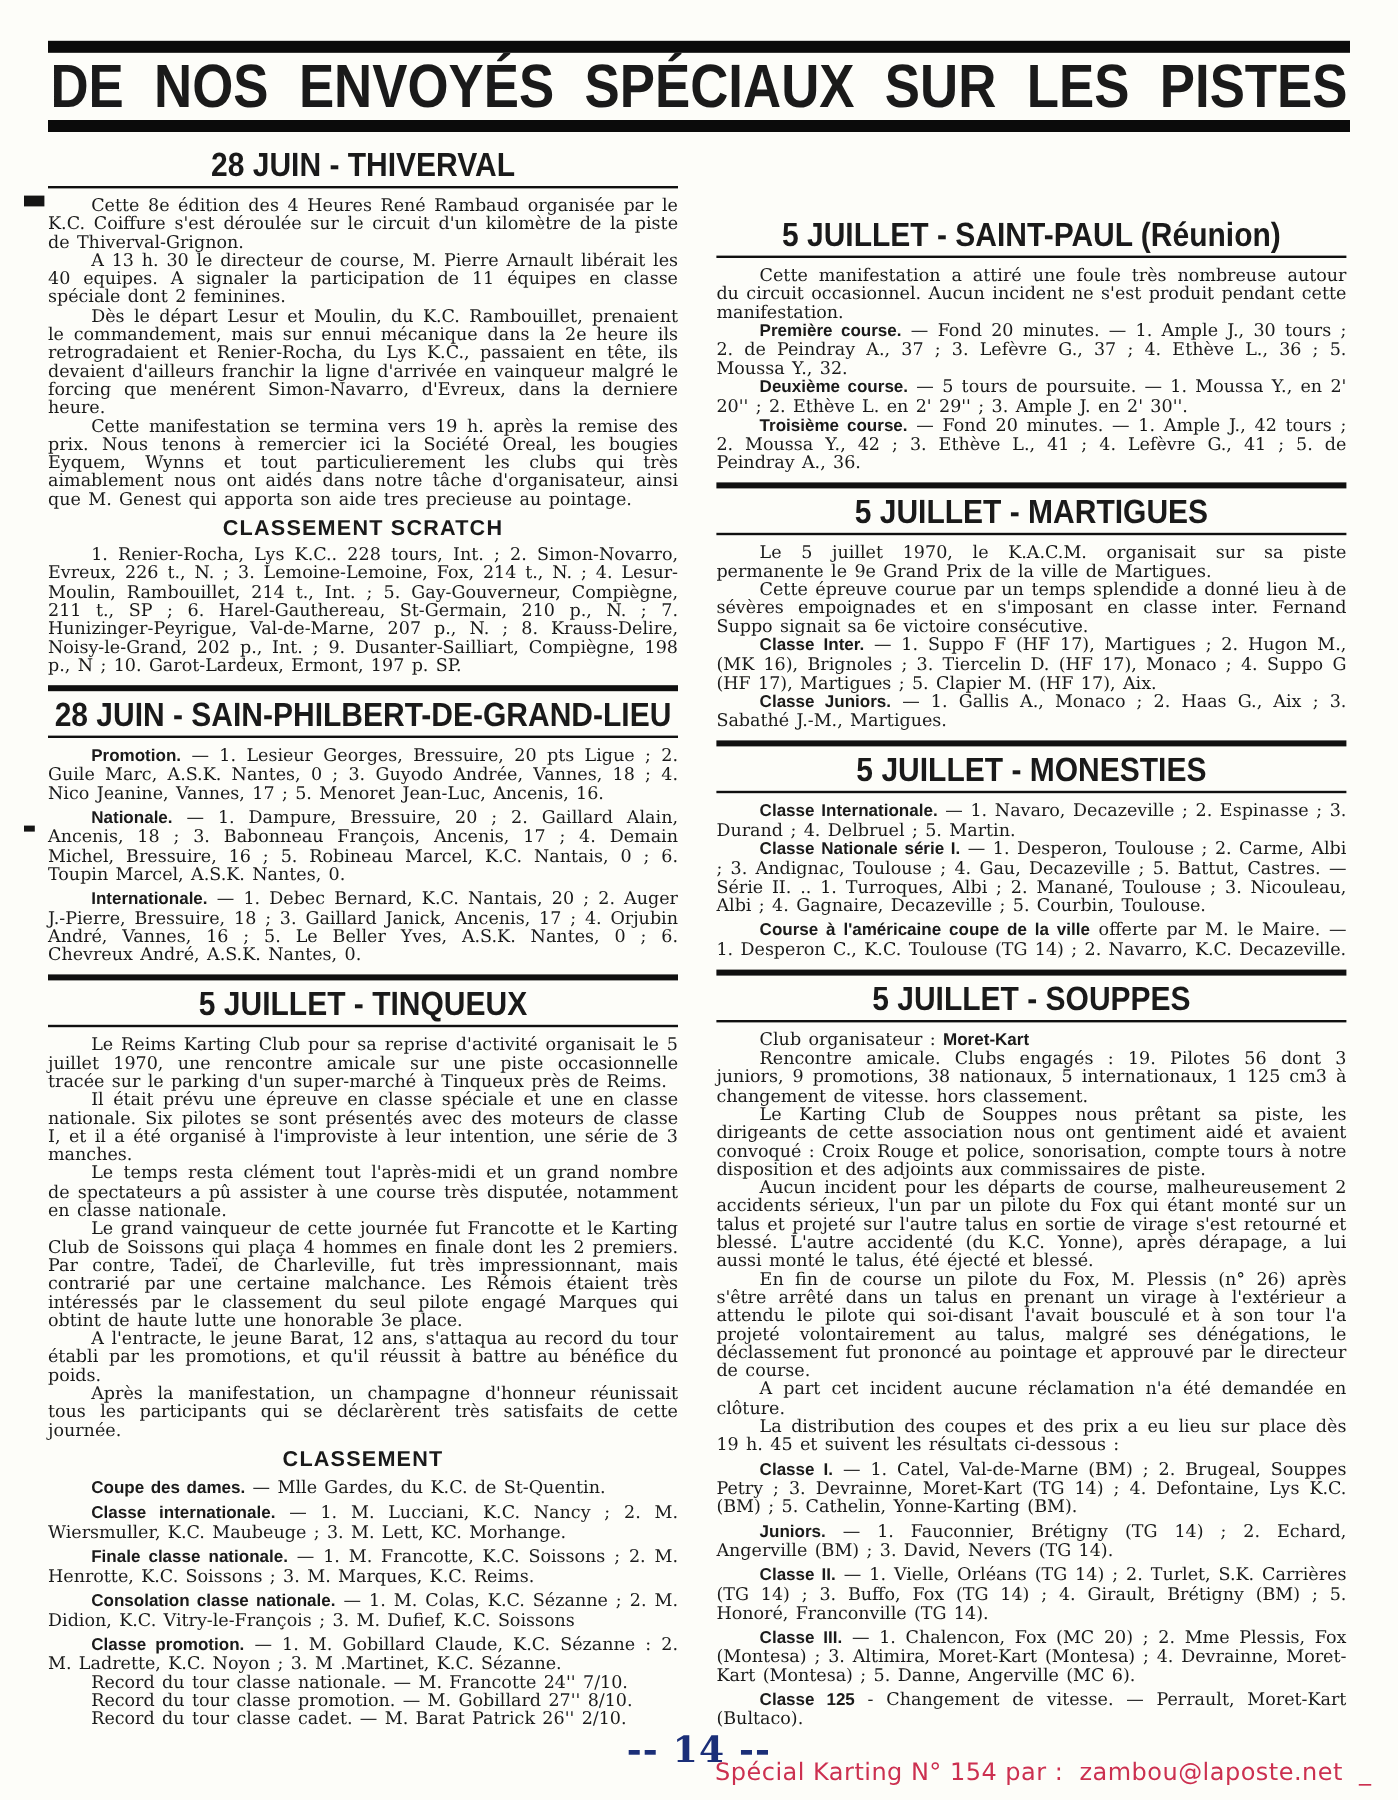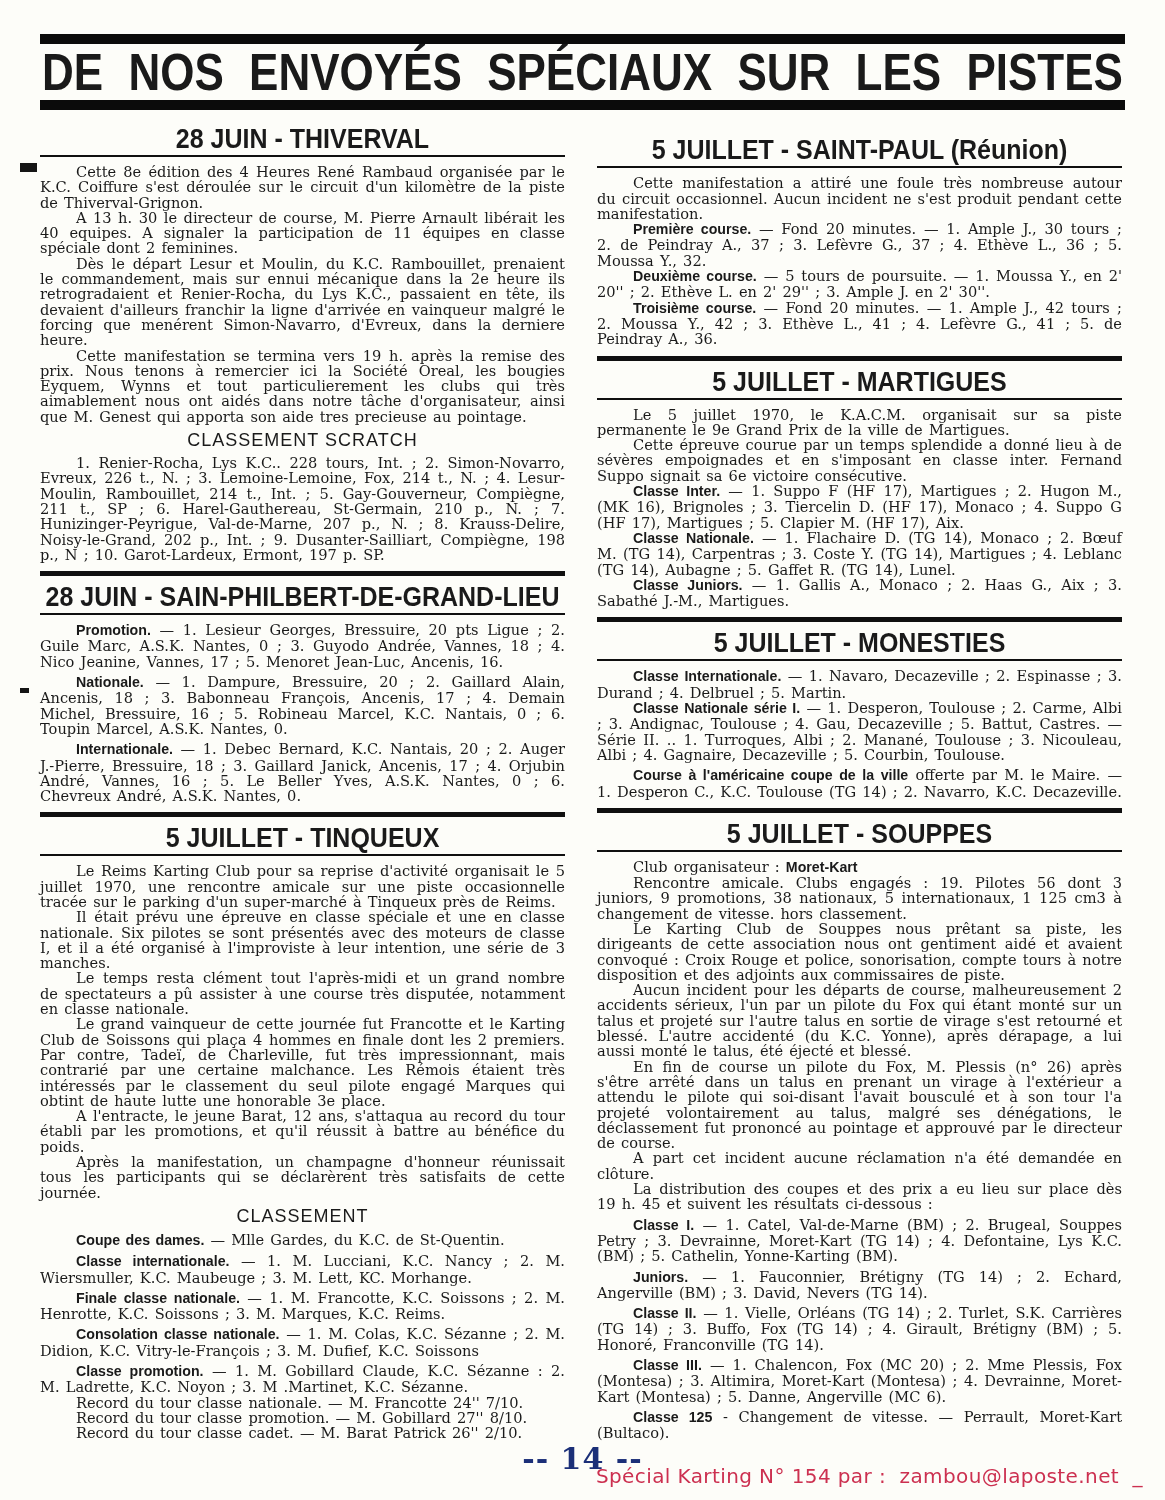--- a/index.html
+++ b/index.html
@@ -16,21 +16,21 @@
   h2.section-title{margin:6px 0 3px;text-align:center;font-family:"Liberation Sans",sans-serif;
         font-weight:700;font-size:25px;line-height:28px;white-space:nowrap;transform-origin:center;}
   .rule{background:#101010;}
   .rule.thick{height:5px;margin-top:9px;}
   .rule.thin{height:2px;margin-bottom:7px;}
   p.body{margin:0;font-size:14.6px;line-height:15.3px;text-align:justify;
         text-indent:36px;word-spacing:1.5px;}
   p.body.entry{margin-top:5px;}
   span.lead{font-family:"Liberation Sans",sans-serif;font-weight:700;font-size:14.2px;}
   p.center-head{margin:6px 0 4px;text-align:center;font-family:"Liberation Sans",sans-serif;
-        font-weight:400;font-size:18px;text-indent:0;letter-spacing:1px;}
+        font-weight:700;font-size:18px;text-indent:0;letter-spacing:1px;}
   .page-number{position:absolute;left:50%;transform:translateX(-50%);bottom:24px;
         color:#1b2f78;font-weight:700;font-size:30px;letter-spacing:1px;
         font-family:"DejaVu Serif",serif;}
   .credit{position:absolute;right:22px;bottom:12px;color:#cc3050;
         font-family:"DejaVu Sans",sans-serif;font-size:20px;letter-spacing:.4px;}
   .speck{position:absolute;background:#151515;}
   .speck.s1{left:20px;top:163px;width:17px;height:9px;}
   .speck.s2{left:20px;top:688px;width:9px;height:5px;}
 </style>
 </head>
@@ -93,21 +93,20 @@
         <p class="body"><span>Cette manifestation a attiré une foule très nombreuse autour du circuit occasionnel. Aucun incident ne s'est produit pendant cette manifestation.</span></p>
         <p class="body"><span class="lead">Première course.</span><span> — Fond 20 minutes. — 1. Ample J., 30 tours ; 2. de Peindray A., 37 ; 3. Lefèvre G., 37 ; 4. Ethève L., 36 ; 5. Moussa Y., 32.</span></p>
         <p class="body"><span class="lead">Deuxième course.</span><span> — 5 tours de poursuite. — 1. Moussa Y., en 2' 20'' ; 2. Ethève L. en 2' 29'' ; 3. Ample J. en 2' 30''.</span></p>
         <p class="body"><span class="lead">Troisième course.</span><span> — Fond 20 minutes. — 1. Ample J., 42 tours ; 2. Moussa Y., 42 ; 3. Ethève L., 41 ; 4. Lefèvre G., 41 ; 5. de Peindray A., 36.</span></p>
         <div class="rule thick"></div>
         <h2 class="section-title" style="transform: scale(1, 1.12);">5 JUILLET - MARTIGUES</h2>
         <div class="rule thin"></div>
         <p class="body"><span>Le 5 juillet 1970, le K.A.C.M. organisait sur sa piste permanente le 9e Grand Prix de la ville de Martigues.</span></p>
         <p class="body"><span>Cette épreuve courue par un temps splendide a donné lieu à de sévères empoignades et en s'imposant en classe inter. Fernand Suppo signait sa 6e victoire consécutive.</span></p>
         <p class="body"><span class="lead">Classe Inter.</span><span> — 1. Suppo F (HF 17), Martigues ; 2. Hugon M., (MK 16), Brignoles ; 3. Tiercelin D. (HF 17), Monaco ; 4. Suppo G (HF 17), Martigues ; 5. Clapier M. (HF 17), Aix.</span></p>
-        <p class="body"><span class="lead">Classe Nationale.</span><span> — 1. Flachaire D. (TG 14), Monaco ; 2. Bœuf M. (TG 14), Carpentras ; 3. Coste Y. (TG 14), Martigues ; 4. Leblanc (TG 14), Aubagne ; 5. Gaffet R. (TG 14), Lunel.</span></p>
         <p class="body"><span class="lead">Classe Juniors.</span><span> — 1. Gallis A., Monaco ; 2. Haas G., Aix ; 3. Sabathé J.-M., Martigues.</span></p>
         <div class="rule thick"></div>
         <h2 class="section-title" style="transform: scale(1, 1.12);">5 JUILLET - MONESTIES</h2>
         <div class="rule thin"></div>
         <p class="body"><span class="lead">Classe Internationale.</span><span> — 1. Navaro, Decazeville ; 2. Espinasse ; 3. Durand ; 4. Delbruel ; 5. Martin.</span></p>
         <p class="body"><span class="lead">Classe Nationale série I.</span><span> — 1. Desperon, Toulouse ; 2. Carme, Albi ; 3. Andignac, Toulouse ; 4. Gau, Decazeville ; 5. Battut, Castres. — Série II. .. 1. Turroques, Albi ; 2. Manané, Toulouse ; 3. Nicouleau, Albi ; 4. Gagnaire, Decazeville ; 5. Courbin, Toulouse.</span></p>
         <p class="body entry"><span class="lead">Course à l'américaine coupe de la ville</span><span> offerte par M. le Maire. — 1. Desperon C., K.C. Toulouse (TG 14) ; 2. Navarro, K.C. Decazeville.</span></p>
         <div class="rule thick"></div>
         <h2 class="section-title" style="transform: scale(1, 1.12);">5 JUILLET - SOUPPES</h2>
         <div class="rule thin"></div>

